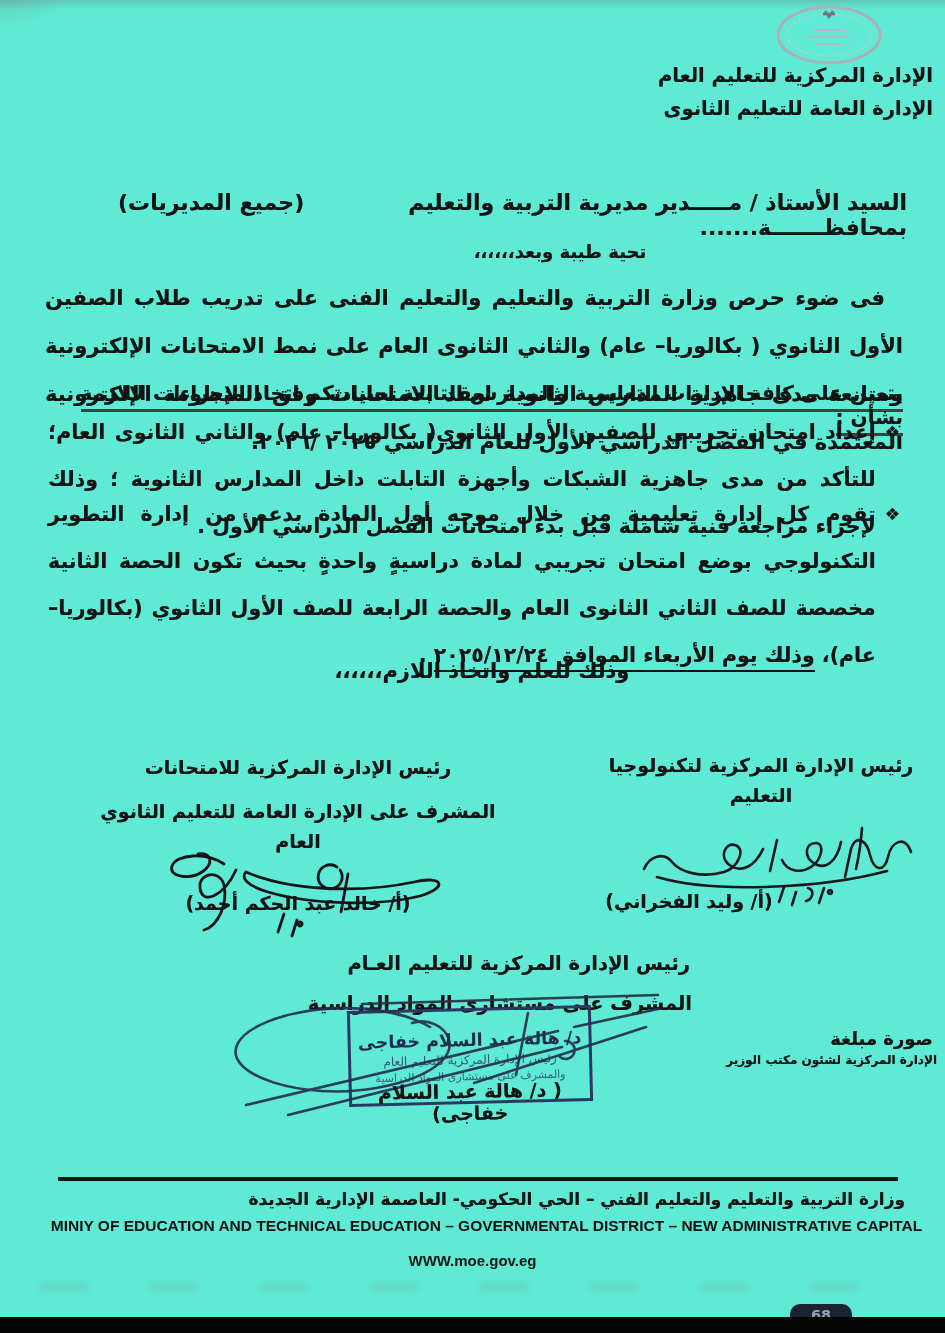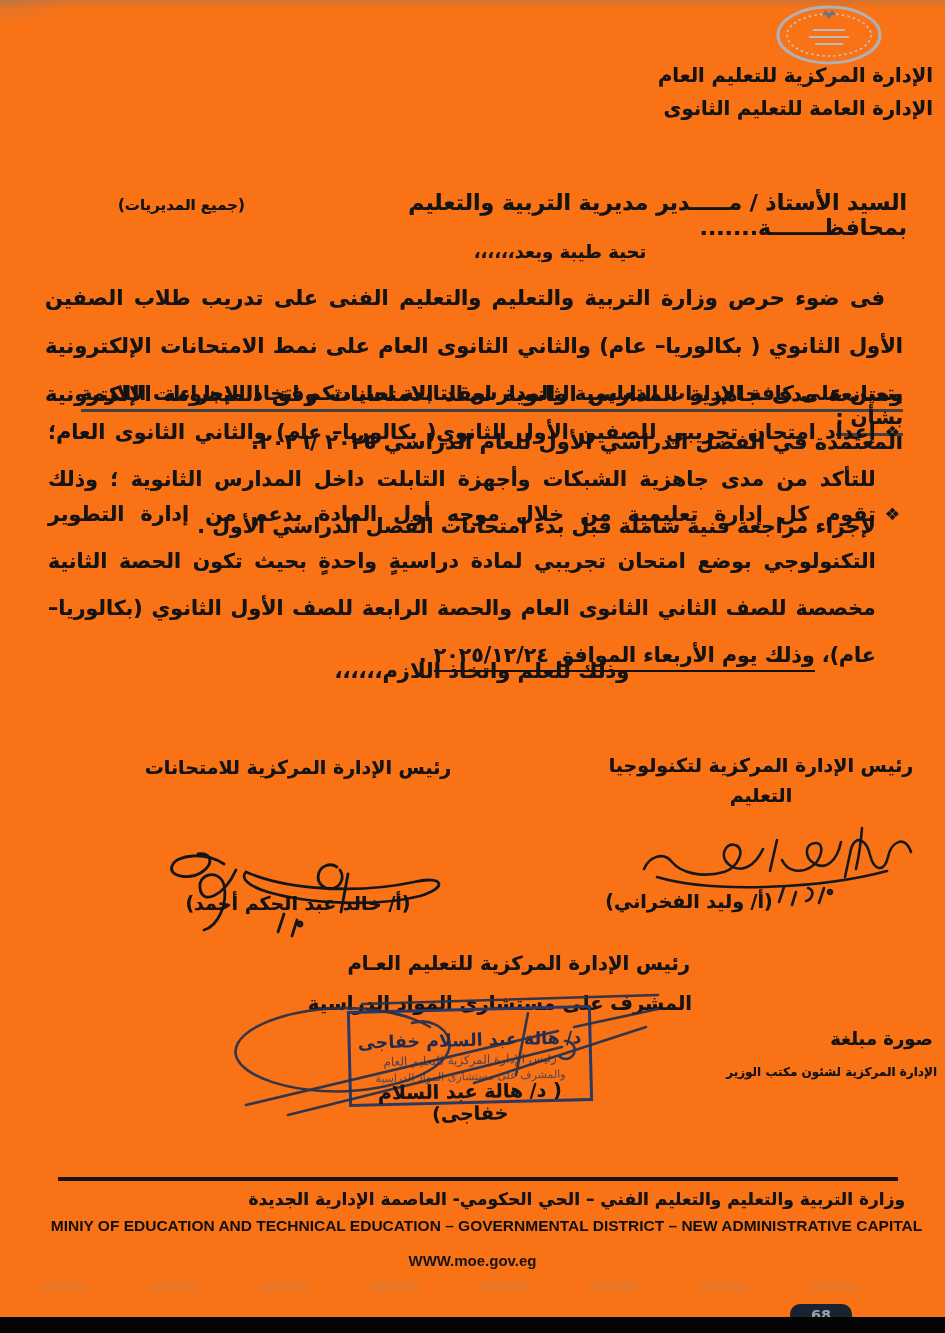--- a/index.html
+++ b/index.html
@@ -1,34 +1,34 @@
 <!DOCTYPE html>
 <html lang="ar" dir="rtl"><head>
 <meta charset="utf-8">
 <style>
   html,body{margin:0;padding:0;background:#e8e8e8;}
   .page{
     position:relative;width:945px;height:1333px;margin:0 auto;
-    background:#f97316;overflow:hidden;color:#141414;
+    background:#5eead4;overflow:hidden;color:#141414;
     font-family:"DejaVu Sans",sans-serif;direction:rtl;
   }
   .scan-top{position:absolute;top:0;left:0;right:0;height:9px;
     background:linear-gradient(180deg,rgba(110,112,118,.28),rgba(110,112,118,0));}
   .scan-corner{position:absolute;top:0;left:0;width:70px;height:26px;
     background:radial-gradient(ellipse at 0 0,rgba(120,122,128,.25),transparent 70%);}
   .ar{font-weight:700;text-shadow:0 0 .4px rgba(0,0,0,.55);}
   
   .seal{position:absolute;top:4px;right:62px;width:108px;height:62px;}
   .org1{position:absolute;top:64px;right:12px;font-size:19.5px;}
   .org2{position:absolute;top:97px;right:12px;font-size:19.5px;}
   
   .recipient{position:absolute;top:190px;right:38px;left:118px;
     display:flex;justify-content:space-between;align-items:baseline;}
   .recipient .main{font-size:22px;}
-  .recipient .note{font-size:15px;white-space:nowrap;}
+  .recipient .note{font-size:22px;white-space:nowrap;}
   .greeting{position:absolute;top:241px;left:380px;width:360px;
     text-align:center;font-size:18px;}
   
   .intro{position:absolute;top:274px;right:42px;left:45px;margin:0;
     font-size:21px;line-height:48px;text-align:justify;text-indent:18px;}
   .directive{position:absolute;top:381px;right:42px;left:45px;text-align:right;font-size:20px;}
   .directive .u{border-bottom:3px solid #404040;padding-bottom:4px;}
   .bullet{position:absolute;right:45px;left:48px;display:flex;gap:9px;align-items:flex-start;}
   .bullet .marker{font-size:17px;line-height:46px;flex:0 0 auto;}
   .bullet .btext{font-size:20.5px;line-height:47px;text-align:justify;flex:1;}
@@ -56,21 +56,21 @@
     display:flex;flex-direction:column;justify-content:center;align-items:center;
     color:#2b3864;background:rgba(255,255,255,0);}
   .stamp-l1{font-size:17.5px;font-weight:700;color:#202c4e;white-space:nowrap;}
   .stamp-l2{font-size:12px;opacity:.85;white-space:nowrap;margin-top:3px;}
   .stamp-l3{font-size:11px;opacity:.8;white-space:nowrap;margin-top:3px;}
   .stamp-scribble{position:absolute;left:222px;top:985px;width:445px;height:150px;pointer-events:none;}
   .sig-center-name{position:absolute;left:338px;top:1080px;width:264px;text-align:center;
     font-size:19px;transform:rotate(-1deg);}
   
   .copy-note{position:absolute;top:1028px;right:8px;text-align:right;}
-  .copy-note .l1{font-size:18px;margin-bottom:16px;margin-right:4px;}
+  .copy-note .l1{font-size:18px;margin-bottom:4px;margin-right:4px;}
   .copy-note .l2{font-size:12px;}
   
   .footer-rule{position:absolute;top:1177px;left:58px;width:840px;height:4px;background:#161616;}
   .footer-ar{position:absolute;top:1189px;right:40px;font-size:17px;}
   .footer-en{position:absolute;top:1217px;left:0;right:0;text-align:center;
     transform:translateX(14px);direction:ltr;
     font-family:"Liberation Sans",sans-serif;font-weight:700;font-size:15.5px;color:#101010;}
   .footer-web{position:absolute;top:1240px;left:0;right:0;text-align:center;direction:ltr;
     font-family:"Liberation Sans",sans-serif;font-weight:700;font-size:15px;margin-top:12px;}
   .smudge{position:absolute;top:1282px;left:40px;right:40px;height:10px;filter:blur(2px);
@@ -137,20 +137,21 @@
           <path d="M28,63 C85,80 195,74 258,57"></path>
           <path d="M150,88 l5,-15 M163,91 l4,-13 M177,87 c7,-2 9,-11 2,-13 M190,89 l5,-15 M201,80 a2,2 0 1 1 .1,0"></path>
         </g>
       </svg>
     </div>
     <span class="name ar">(أ/ وليد الفخراني)</span>
   </div>
 
   <div class="sig sig-exams">
     <div class="title ar">رئيس الإدارة المركزية للامتحانات</div>
+    <div class="title t2 ar">المشرف على الإدارة العامة للتعليم الثانوي العام</div>
     <div class="scribble">
       <svg width="330" height="110" viewBox="0 0 330 110">
         <g fill="none" stroke="#141519" stroke-width="2.8" stroke-linecap="round">
           <path d="M96,34 C78,22 48,24 44,36 C40,47 62,50 74,42 C86,34 84,22 70,24"></path>
           <path d="M108,40 C96,66 74,76 72,58 C70,43 92,39 96,55 C100,74 90,96 76,100"></path>
           <path d="M118,42 C160,60 230,64 286,52 C316,45 320,58 292,66 C250,77 180,74 140,62 C120,56 112,48 118,42 Z"></path>
           <path d="M212,40 a12,12 0 1 1 -3,-3 M220,44 l-7,38"></path>
           <path d="M150,102 l6,-18 M164,106 l5,-16 M172,96 a2,2 0 1 1 .1,0"></path>
         </g>
       </svg>

